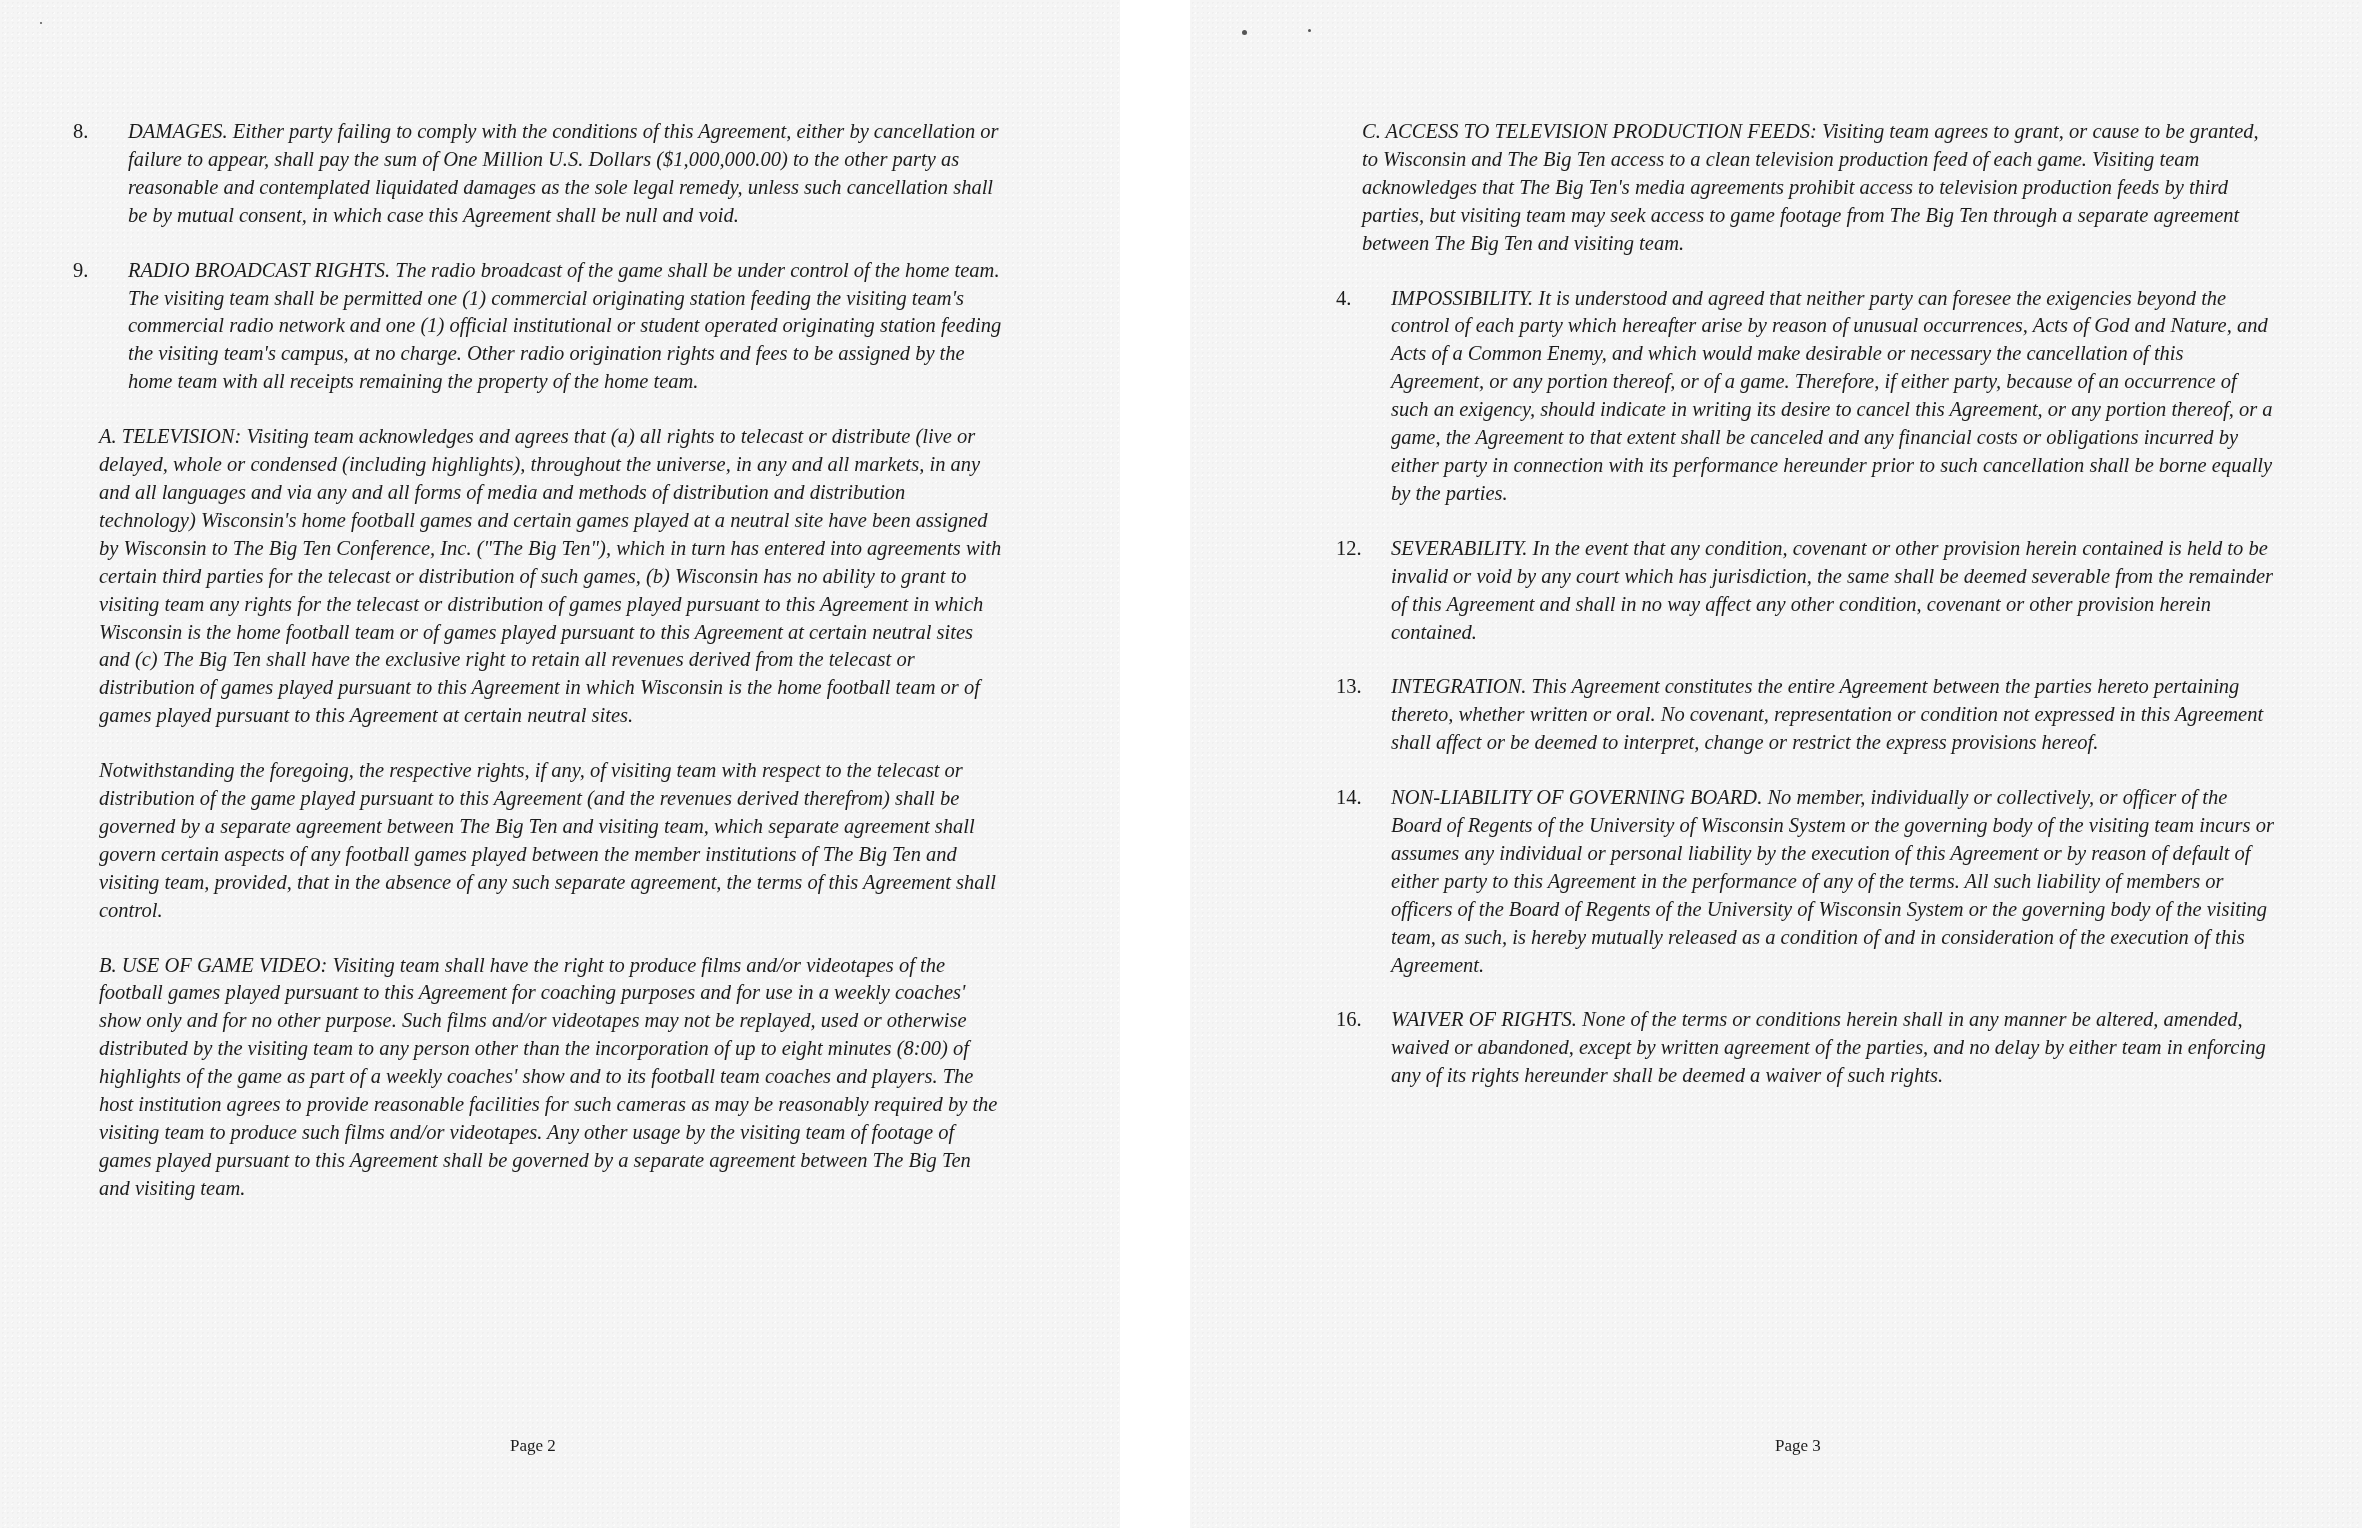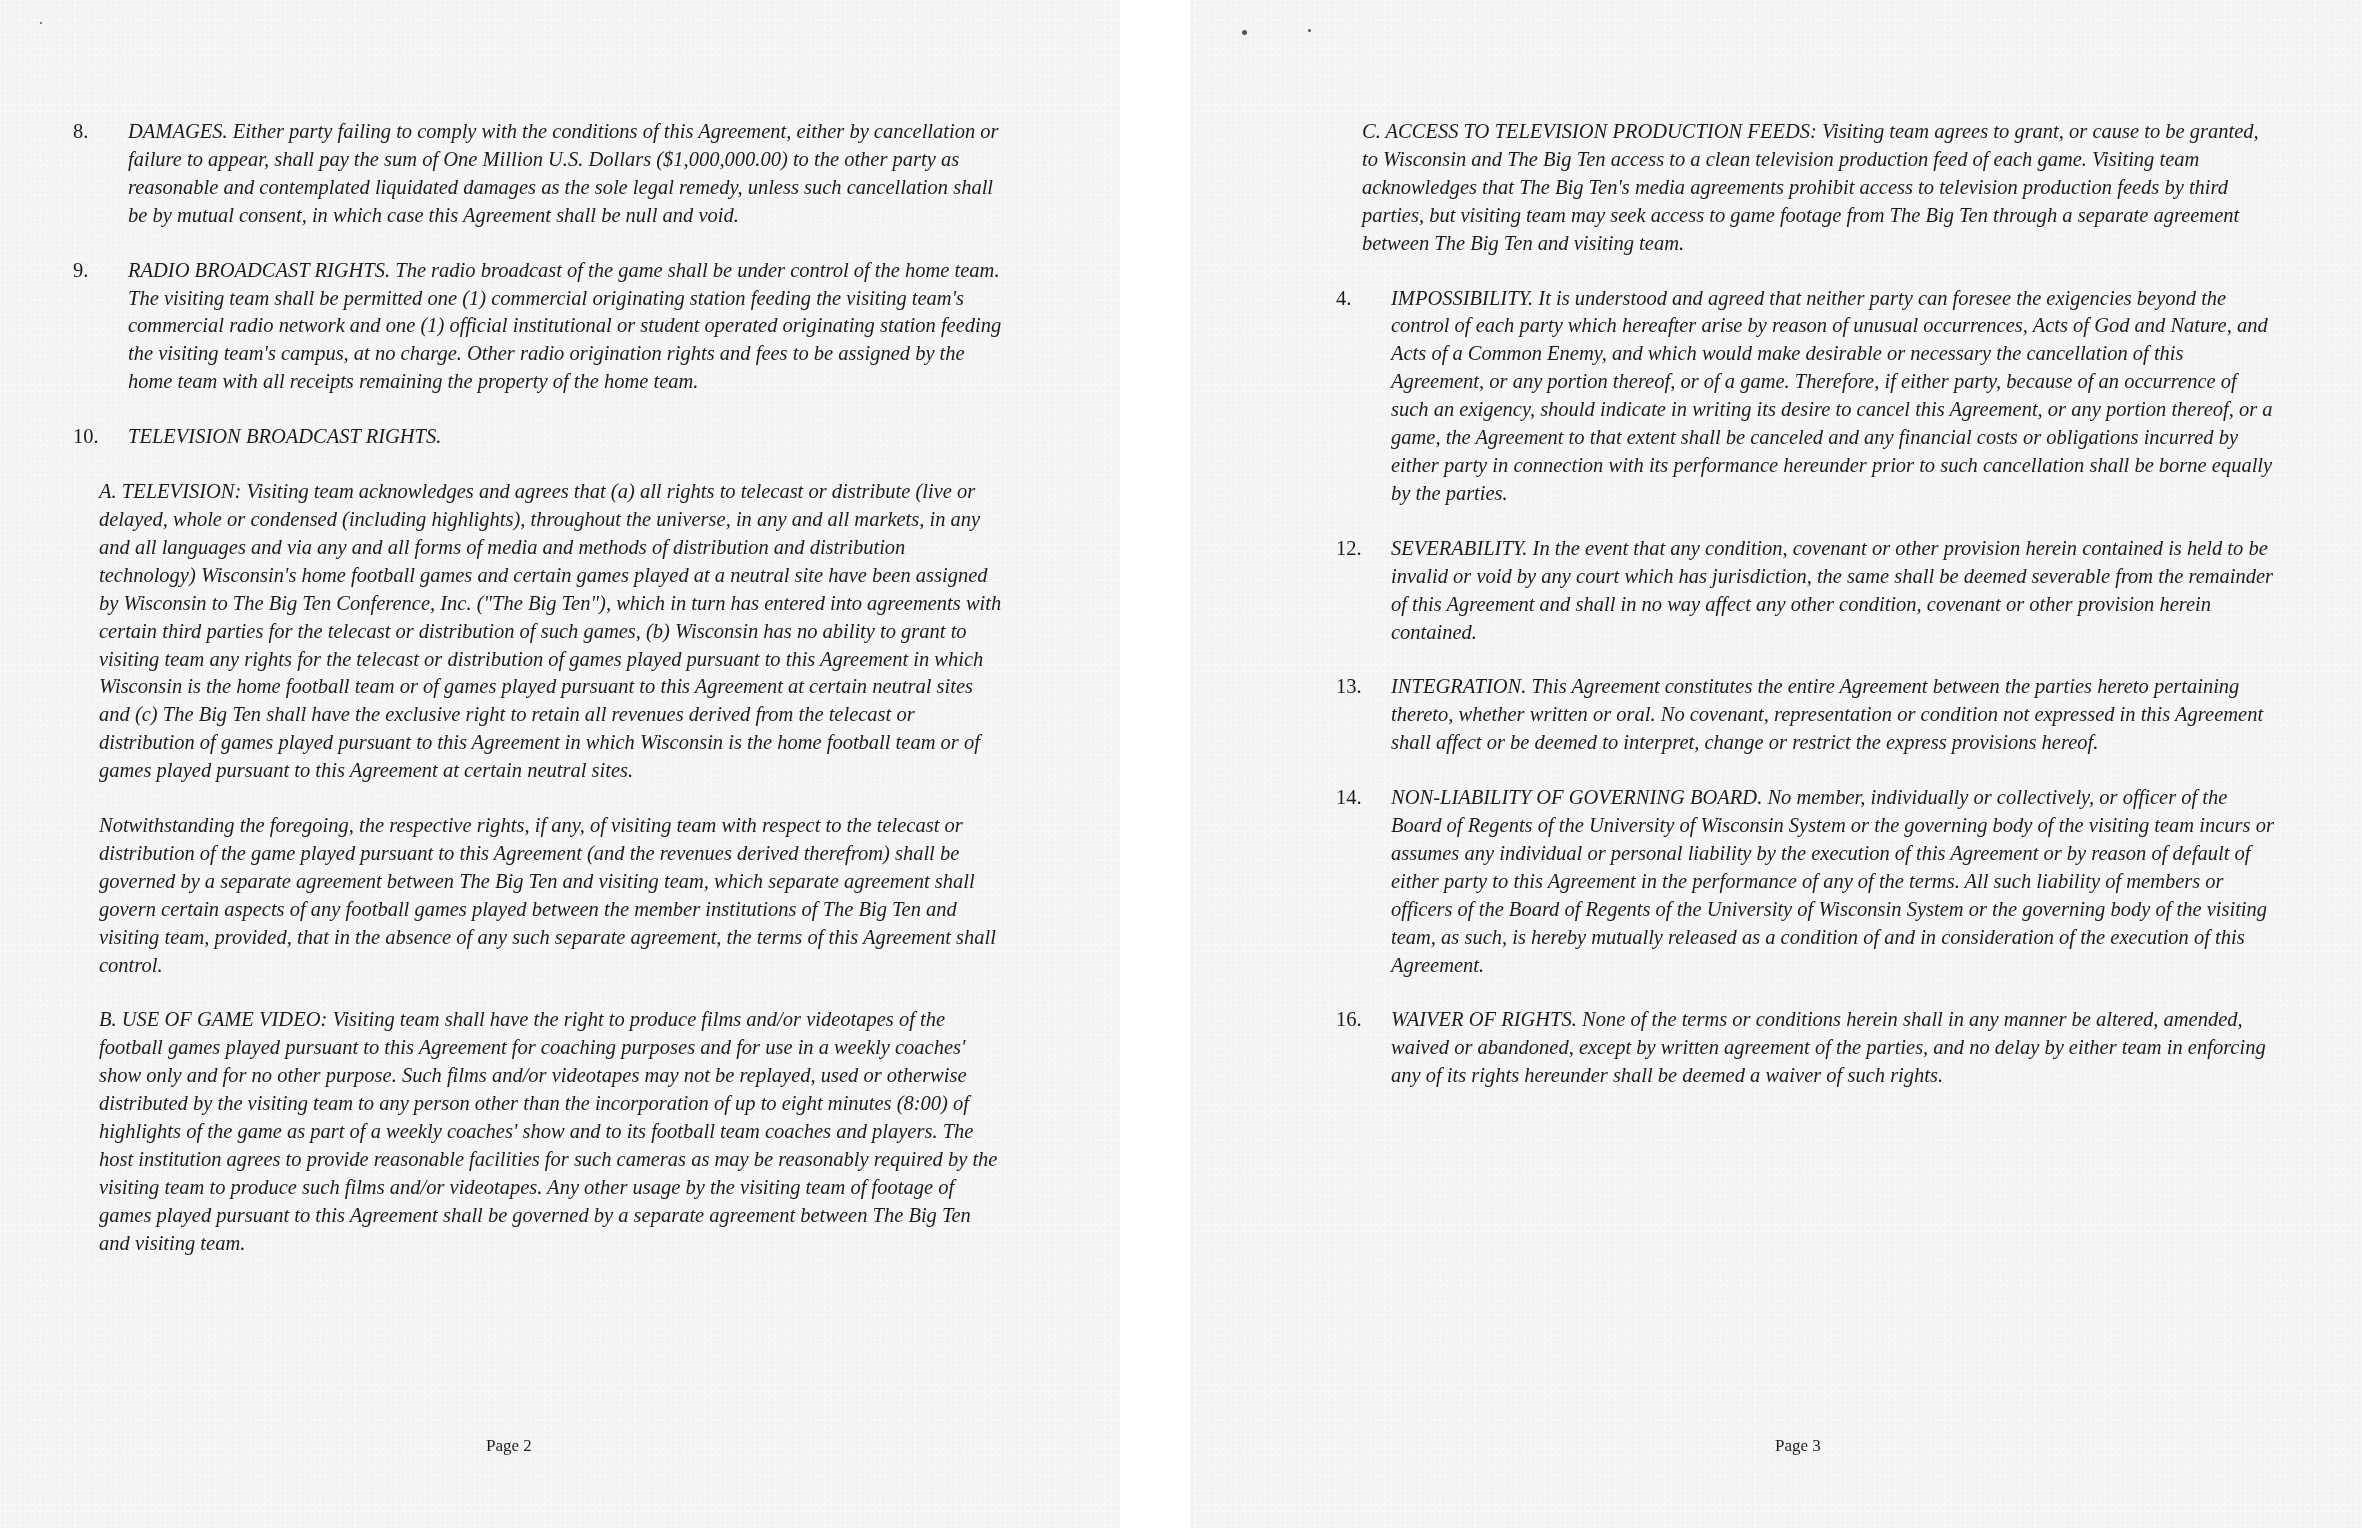--- a/index.html
+++ b/index.html
@@ -64,21 +64,21 @@
     margin-bottom: 27px;
   }
   .para-text { text-align: left; font-style: italic; }
 
   .footer {
     position: absolute;
     top: 1436px;
     font-size: 17px;
     line-height: 20px;
   }
-  .page-left .footer { left: 486px; }
+  .page-left .footer { left: 510px; }
   .page-right .footer { left: 585px; }
 
   
   .page-right .body { top: 118px; }
 </style>
 </head>
 <body>
 
 <div class="spread">
 
@@ -89,24 +89,20 @@
       <div class="section">
         <span class="num">8.</span>
         <div class="para-text">DAMAGES.  Either party failing to comply with the conditions of this Agreement, either by cancellation or failure to appear, shall pay the sum of One Million U.S. Dollars ($1,000,000.00) to the other party as reasonable and contemplated liquidated damages as the sole legal remedy, unless such cancellation shall be by mutual consent, in which case this Agreement shall be null and void.</div>
       </div>
 
       <div class="section">
         <span class="num">9.</span>
         <div class="para-text">RADIO BROADCAST RIGHTS.  The radio broadcast of the game shall be under control of the home team.  The visiting team shall be permitted one (1) commercial originating station feeding the visiting team's commercial radio network and one (1) official institutional or student operated originating station feeding the visiting team's campus, at no charge.  Other radio origination rights and fees to be assigned by the home team with all receipts remaining the property of the home team.</div>
       </div>
 
-      <div class="section no-text">
-        <span class="num">10.</span>
-        <div class="para-text">TELEVISION BROADCAST RIGHTS.</div>
-      </div>
 
       <div class="subsection">
         <div class="para-text">A.  TELEVISION:  Visiting team acknowledges and agrees that (a) all rights to telecast or distribute (live or delayed, whole or condensed (including highlights), throughout the universe, in any and all markets, in any and all languages and via any and all forms of media and methods of distribution and distribution technology) Wisconsin's home football games and certain games played at a neutral site have been assigned by Wisconsin to The Big Ten Conference, Inc. ("The Big Ten"), which in turn has entered into agreements with certain third parties for the telecast or distribution of such games, (b) Wisconsin has no ability to grant to visiting team any rights for the telecast or distribution of games played pursuant to this Agreement in which Wisconsin is the home football team or of games played pursuant to this Agreement at certain neutral sites and (c) The Big Ten shall have the exclusive right to retain all revenues derived from the telecast or distribution of games played pursuant to this Agreement in which Wisconsin is the home football team or of games played pursuant to this Agreement at certain neutral sites.</div>
       </div>
 
       <div class="subsection">
         <div class="para-text">Notwithstanding the foregoing, the respective rights, if any, of visiting team with respect to the telecast or distribution of the game played pursuant to this Agreement (and the revenues derived therefrom) shall be governed by a separate agreement between The Big Ten and visiting team, which separate agreement shall govern certain aspects of any football games played between the member institutions of The Big Ten and visiting team, provided, that in the absence of any such separate agreement, the terms of this Agreement shall control.</div>
       </div>
 
       <div class="subsection">

